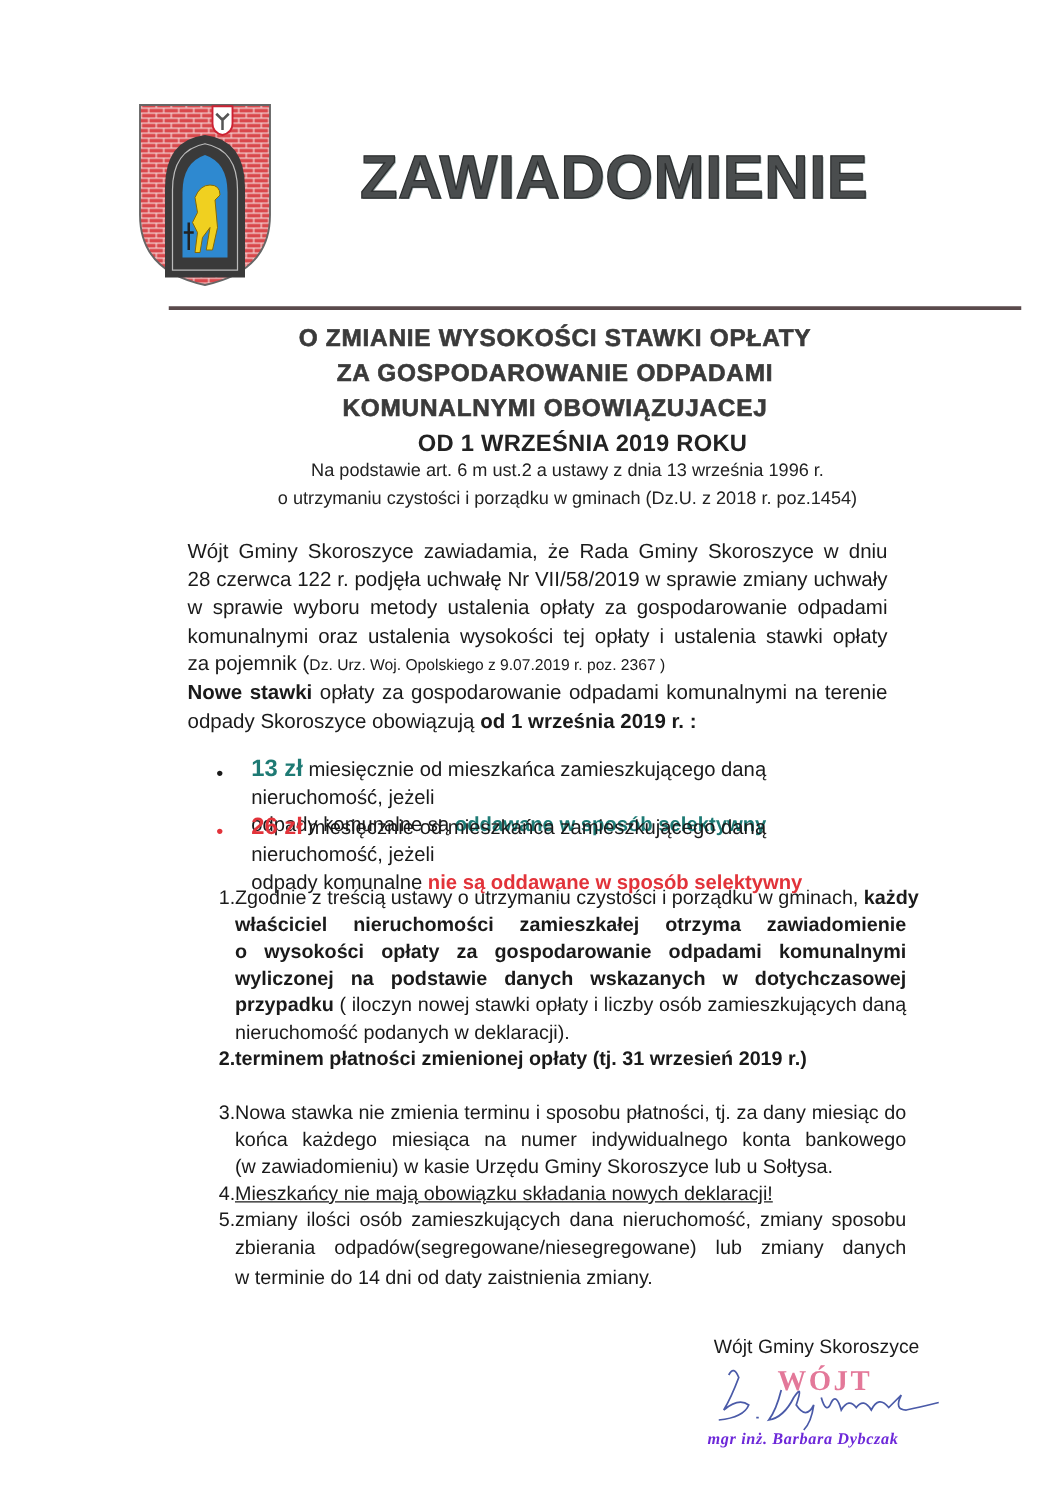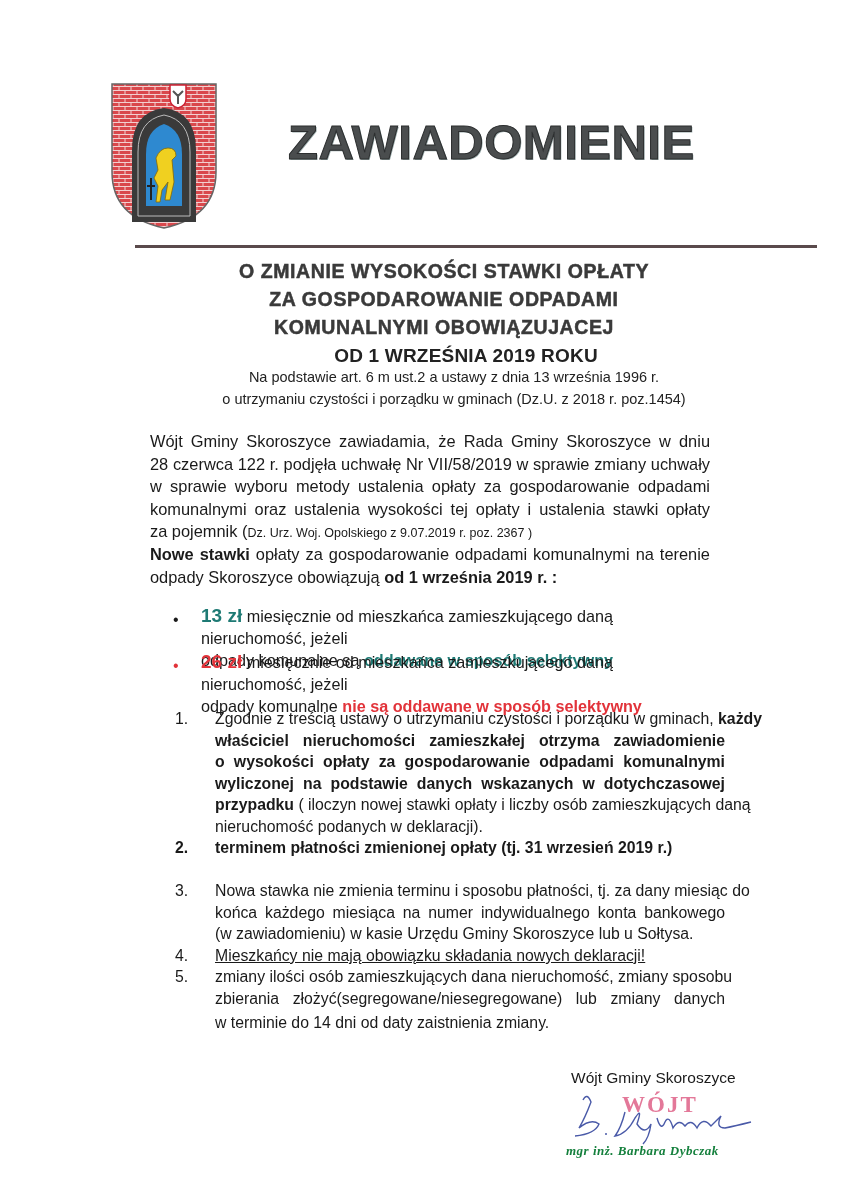--- a/index.html
+++ b/index.html
@@ -38,31 +38,31 @@
   .bullet-item { left: 175px; width: 540px; font-size: 16.2px; line-height: 22px; }
   .bullet-dot { position: absolute; left: -2px; top: 4px; font-size: 16px; }
   .bullet-body { margin-left: 26px; }
   .price { font-size: 19px; font-weight: bold; }
   .teal { color: #1e7a74; }
   .red { color: #e2333a; }
 
   
   .num-item { left: 175px; width: 550px; font-size: 15.8px; line-height: 21.5px; color: #1a1a1a; }
   .num-label { position: absolute; left: 0; top: 0; width: 22px; }
-  .num-body { margin-left: 40px; }
+  .num-body { margin-left: 13px; }
   .num-body .line { height: 21.5px; }
   u { text-decoration: underline; }
 
   
   #sig-title { left: 571px; top: 1069px; font-size: 15.5px; color: #1a1a1a; }
   #stamp-wojt { left: 622px; top: 1092px; font-family: "Liberation Serif", serif; font-size: 23px;
                 font-weight: bold; color: #e06a8e; letter-spacing: 2px; opacity: 0.9; }
   #signature { left: 565px; top: 1088px; width: 210px; height: 60px; }
   #stamp-name { left: 566px; top: 1143px; font-family: "Liberation Serif", serif; font-style: italic;
-                font-weight: bold; font-size: 13px; color: #15803d; letter-spacing: 0.5px; }
+                font-weight: bold; font-size: 13px; color: #6d28d9; letter-spacing: 0.5px; }
 </style>
 </head>
 <body>
 
 <svg id="crest" class="abs" viewBox="0 0 108 148">
   <defs>
     <pattern id="bricks" width="12" height="8" patternUnits="userSpaceOnUse">
       <rect width="12" height="8" fill="#d9484c"></rect>
       <path d="M0 0.5H12M0 4.5H12M3 0.5V4.5M9 4.5V8" stroke="#f2d0d0" stroke-width="1"></path>
     </pattern>
@@ -147,21 +147,21 @@
   <span class="num-label">4.</span>
   <div class="num-body">
     <u class="line last" style="display:inline-block;">Mieszkańcy nie mają obowiązku składania nowych deklaracji!</u>
   </div>
 </div>
 
 <div class="abs num-item" style="top:966px;">
   <span class="num-label">5.</span>
   <div class="num-body">
     <span class="line">zmiany  ilości  osób  zamieszkujących  dana  nieruchomość,  zmiany  sposobu</span>
-    <span class="line">zbierania    złożyć(segregowane/niesegregowane)    lub    zmiany    danych</span>
+    <span class="line">zbierania    odpadów(segregowane/niesegregowane)    lub    zmiany    danych</span>
     <span class="line last" style="margin-top:3px;">w terminie  do 14 dni od daty zaistnienia zmiany.</span>
   </div>
 </div>
 
 <div id="sig-title" class="abs">Wójt Gminy Skoroszyce</div>
 <div id="stamp-wojt" class="abs">WÓJT</div>
 <svg id="signature" class="abs" viewBox="0 0 210 60">
   <path d="M18 12 Q22 4 26 14 Q20 30 14 40 Q26 30 34 36 Q30 46 10 48 M40 46 L42 46" stroke="#4a5aa8" stroke-width="1.4" fill="none"></path>
   <path d="M60 24 Q56 40 50 48 Q62 46 70 30 Q78 18 72 36 Q80 48 86 36 Q84 50 78 56 M92 30 Q96 44 100 34 Q104 26 108 40 Q114 30 120 38 Q126 30 132 40 Q138 28 146 38 L156 28 Q150 40 160 40 Q170 38 186 34" stroke="#4a5aa8" stroke-width="1.4" fill="none"></path>
 </svg>

